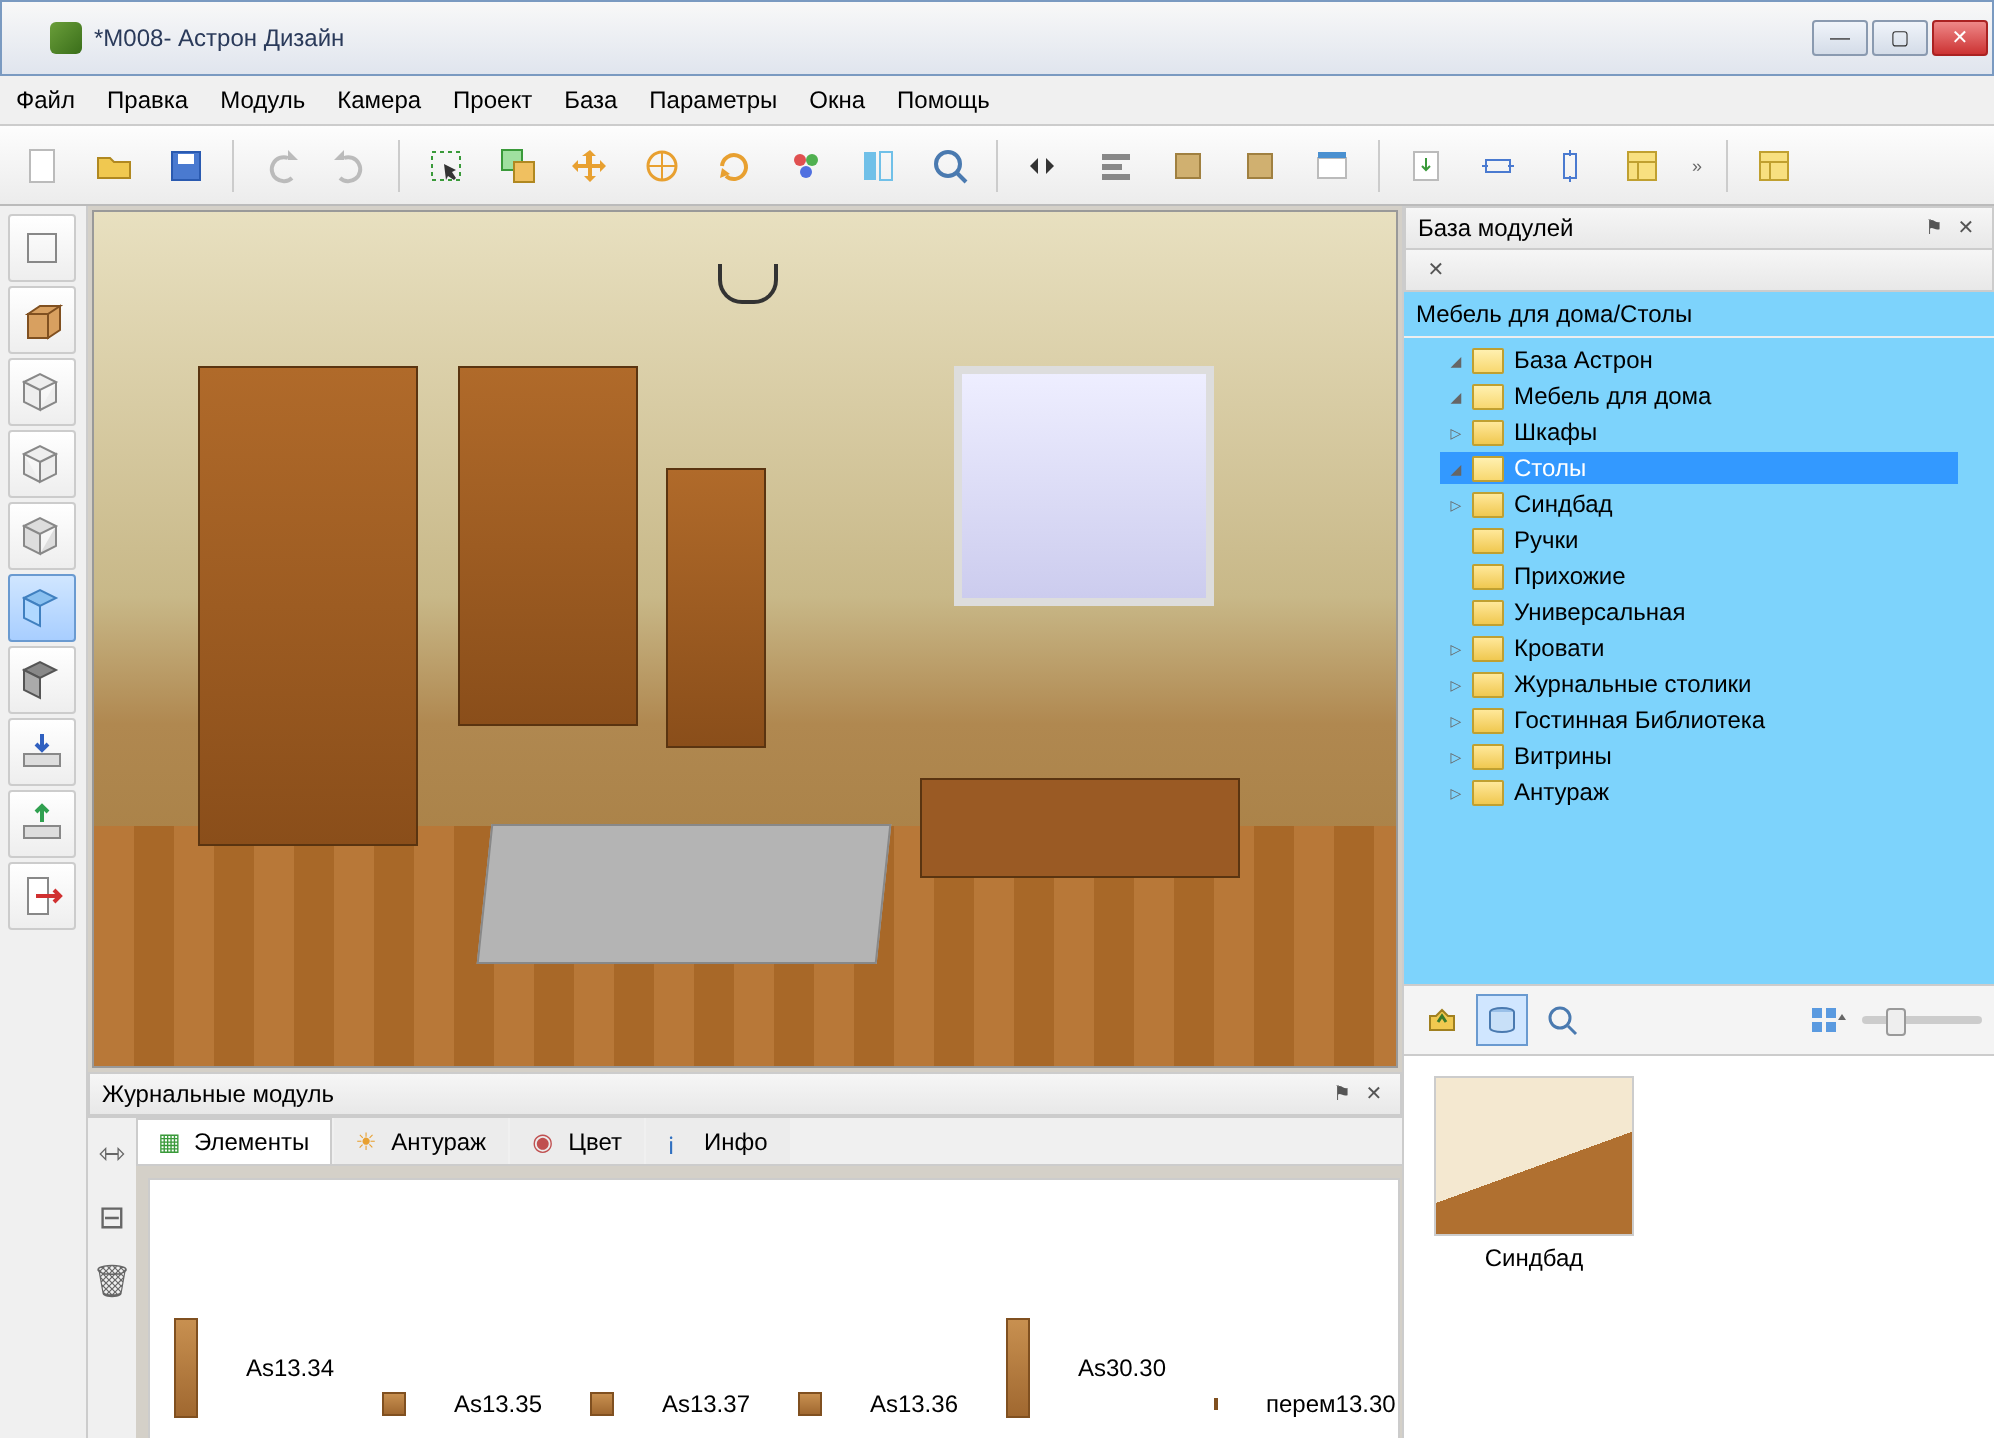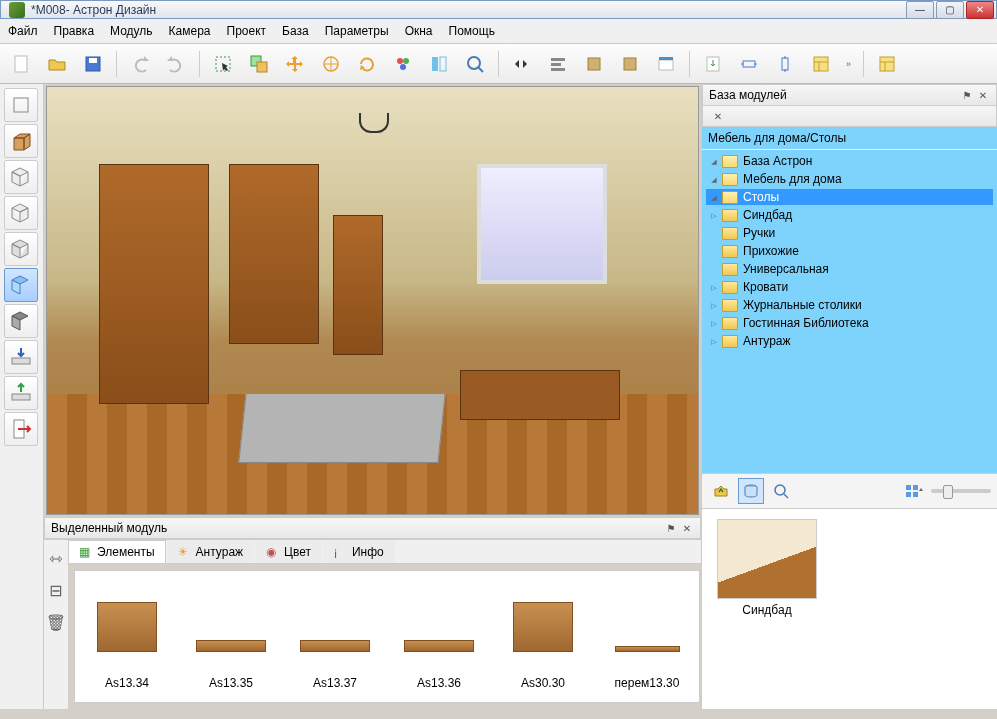--- a/index.html
+++ b/index.html
@@ -1,19 +1,19 @@
 <!DOCTYPE html>
 <html><head>
 <meta charset="utf-8">
 <style>
 * { box-sizing: border-box; margin: 0; padding: 0; font-family: "Segoe UI", Tahoma, sans-serif; font-size: 12px; }
 body { background: #d4d0c8; width: 997px; height: 719px; overflow: hidden; }
 
 
-.titlebar { height: 19px; background: linear-gradient(to bottom, #f8f8f8, #e0e5ee); display: flex; align-items: center; padding: 0 0 0 8px; border: 1px solid #7a9ac1; }
+.titlebar { height: 38px; background: linear-gradient(to bottom, #f8f8f8, #e0e5ee); display: flex; align-items: center; padding: 0 0 0 24px; border: 1px solid #7a9ac1; }
 .titlebar .app-icon { width: 16px; height: 16px; background: linear-gradient(135deg,#6a9e3a,#3a6e1a); border-radius: 3px; margin-right: 6px; }
 .titlebar .title { flex: 1; color: #2a3a5a; }
 .titlebar .btns { display: flex; gap: 2px; margin-right: 2px; }
 .titlebar .btns div { width: 28px; height: 18px; border: 1px solid #8a9ab0; background: linear-gradient(#f0f4fa,#d4dce8); display:flex;align-items:center;justify-content:center;font-size:10px;color:#333; border-radius:2px;}
 .titlebar .btns .close { background: linear-gradient(#e88,#c33); color:#fff; border-color:#a22;}
 
 
 .menubar { background: #f0f0f0; display: flex; padding: 2px 0; border-bottom:1px solid #ccc;}
 .menubar span { padding: 3px 8px; cursor: default; }
 
@@ -46,28 +46,28 @@
 
 .bottom-panel{height:170px;display:flex;border-top:1px solid #ccc;}
 .bp-left{width:44px;background:#f0f0f0;display:flex;flex-direction:column;gap:8px;align-items:center;padding:6px 0;}
 .bp-left div{width:24px;height:24px;display:flex;align-items:center;justify-content:center;}
 .bp-main{flex:1;display:flex;flex-direction:column;}
 .tabs{display:flex;background:#f0f0f0;border-bottom:1px solid #ccc;}
 .tab{padding:4px 10px;display:flex;align-items:center;gap:4px;border:1px solid transparent;border-bottom:none;background:#ececec;margin-right:1px;}
 .tab.active{background:#fff;border-color:#ccc;}
 .tab .ico{width:14px;height:14px;}
 .items-row{flex:1;background:#fff;border:1px solid #ccc;margin:6px;display:flex;gap:24px;padding:12px;align-items:flex-end;}
-.item{display:flex;flex-direction:column;align-items:center;gap:24px;width:80px;}
+.item{display:flex;flex-direction:row;align-items:center;gap:24px;width:80px;}
 .item .thumb{width:60px;height:50px;background:linear-gradient(#c89050,#a06830);border:1px solid #805020;}
 .item .thumb.shelf{height:12px;width:70px;}
 .item .thumb.bar{height:6px;width:65px;}
 
 
 .right-col{width:296px;display:flex;flex-direction:column;border-left:1px solid #ccc;background:#7dd3fc;}
-.tree-wrap{flex:1;overflow:auto;padding:2px 4px;}
+.tree-wrap{flex:1;overflow:auto;padding:2px 18px;}
 .tree{list-style:none;}
 .tree li{padding:1px 0;white-space:nowrap;}
 .tree .row{display:flex;align-items:center;gap:2px;padding:1px 2px;}
 .tree .row.sel{background:#3399ff;color:#fff;}
 .tree .arrow{width:12px;display:inline-block;text-align:center;color:#666;font-size:9px;}
 .tree .arrow.open::before{content:"◢";font-size:7px;}
 .tree .arrow.closed::before{content:"▷";font-size:7px;}
 .tree .arrow.none::before{content:"";}
 .tree .fld{width:16px;height:13px;background:linear-gradient(#ffe89a,#f0c850);border:1px solid #c0a030;border-radius:1px;display:inline-block;}
 .tree .fld.open{background:linear-gradient(#fff0b0,#f8d870);}
@@ -324,21 +324,21 @@
       <div class="cabinet" style="top:18%;left:8%;width:110px;height:240px;"></div>
       <div class="cabinet" style="top:18%;left:28%;width:90px;height:180px;"></div>
       <div class="cabinet" style="top:30%;left:44%;width:50px;height:140px;"></div>
       <div class="window"></div>
       <div class="desk"></div>
       <div class="bed"></div>
       <div class="ceiling-light"></div>
     </div>
 
     <div class="panel-header">
-      <span class="title">Выделенный модуль</span>
+      <span class="title">Журнальные модуль</span>
       <span class="pb">⚑</span>
       <span class="pb">✕</span>
     </div>
 
     <div class="bottom-panel">
       <div class="bp-left" id="bp-side">
           <div style="font-size: 16px; color: rgb(102, 102, 102);">⇿</div>
           <div style="font-size: 16px; color: rgb(102, 102, 102);">⊟</div>
           <div style="font-size: 16px; color: rgb(102, 102, 102);">🗑</div>
         </div>
@@ -411,20 +411,27 @@
             </div>
           </li>
           <li class="indent-1">
             <div class="row">
               <span class="arrow open"></span>
               <span class="fld open"></span>
               <span style="margin-left: 3px;">Мебель для дома</span>
             </div>
           </li>
           <li class="indent-2">
+            <div class="row">
+              <span class="arrow closed"></span>
+              <span class="fld"></span>
+              <span style="margin-left: 3px;">Шкафы</span>
+            </div>
+          </li>
+          <li class="indent-2">
             <div class="row sel">
               <span class="arrow open"></span>
               <span class="fld open"></span>
               <span style="margin-left: 3px;">Столы</span>
             </div>
           </li>
           <li class="indent-3">
             <div class="row">
               <span class="arrow closed"></span>
               <span class="fld"></span>
@@ -464,20 +471,27 @@
               <span class="arrow closed"></span>
               <span class="fld"></span>
               <span style="margin-left: 3px;">Журнальные столики</span>
             </div>
           </li>
           <li class="indent-2">
             <div class="row">
               <span class="arrow closed"></span>
               <span class="fld"></span>
               <span style="margin-left: 3px;">Гостинная Библиотека</span>
+            </div>
+          </li>
+          <li class="indent-2">
+            <div class="row">
+              <span class="arrow closed"></span>
+              <span class="fld"></span>
+              <span style="margin-left: 3px;">Витрины</span>
             </div>
           </li>
           <li class="indent-1">
             <div class="row">
               <span class="arrow closed"></span>
               <span class="fld"></span>
               <span style="margin-left: 3px;">Антураж</span>
             </div>
           </li>
         </ul>

